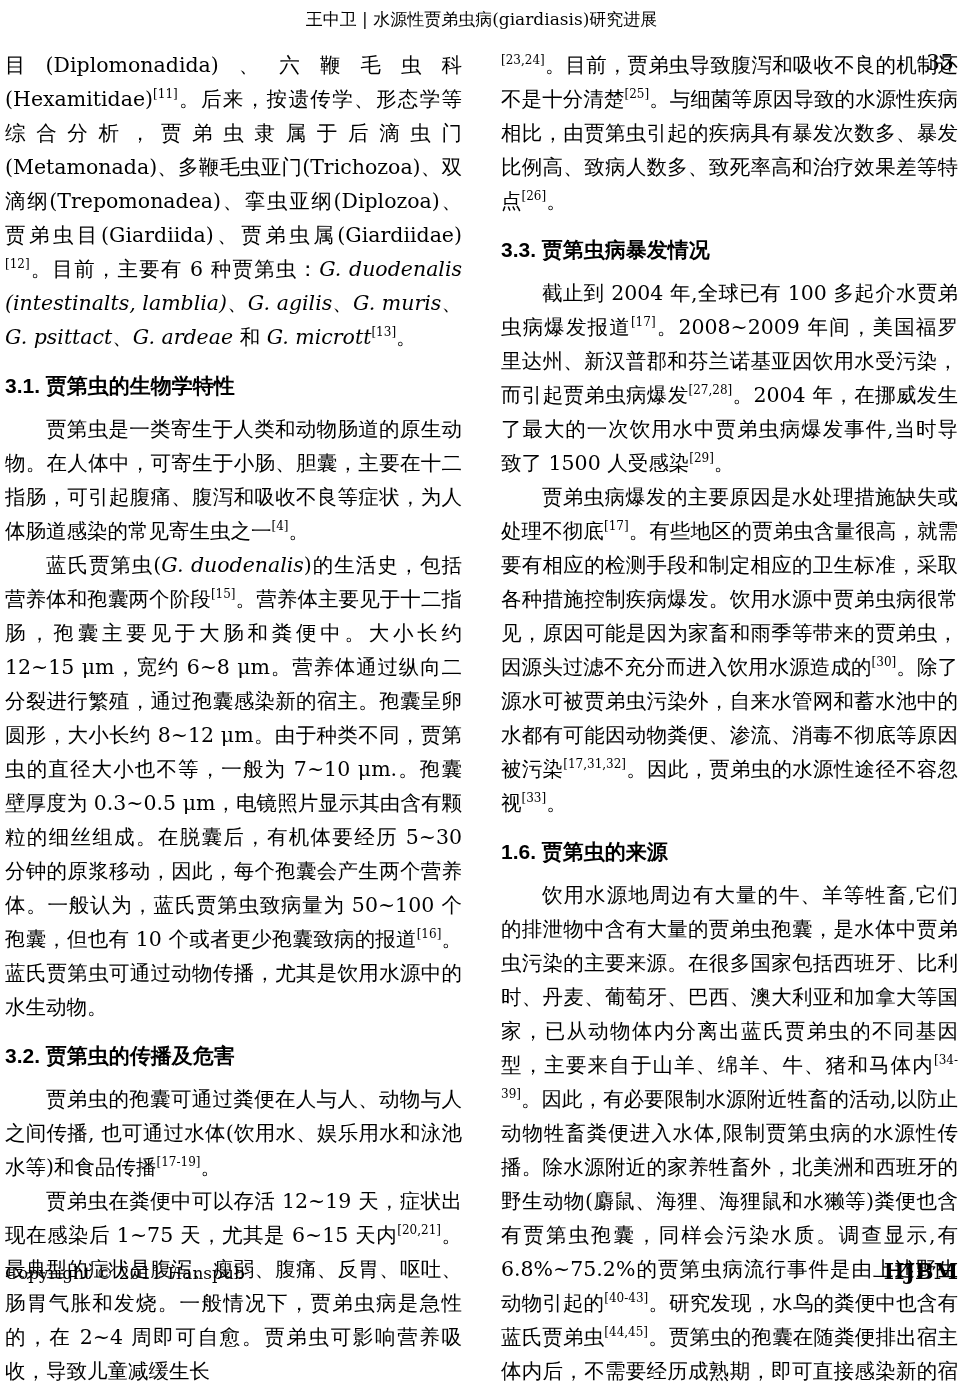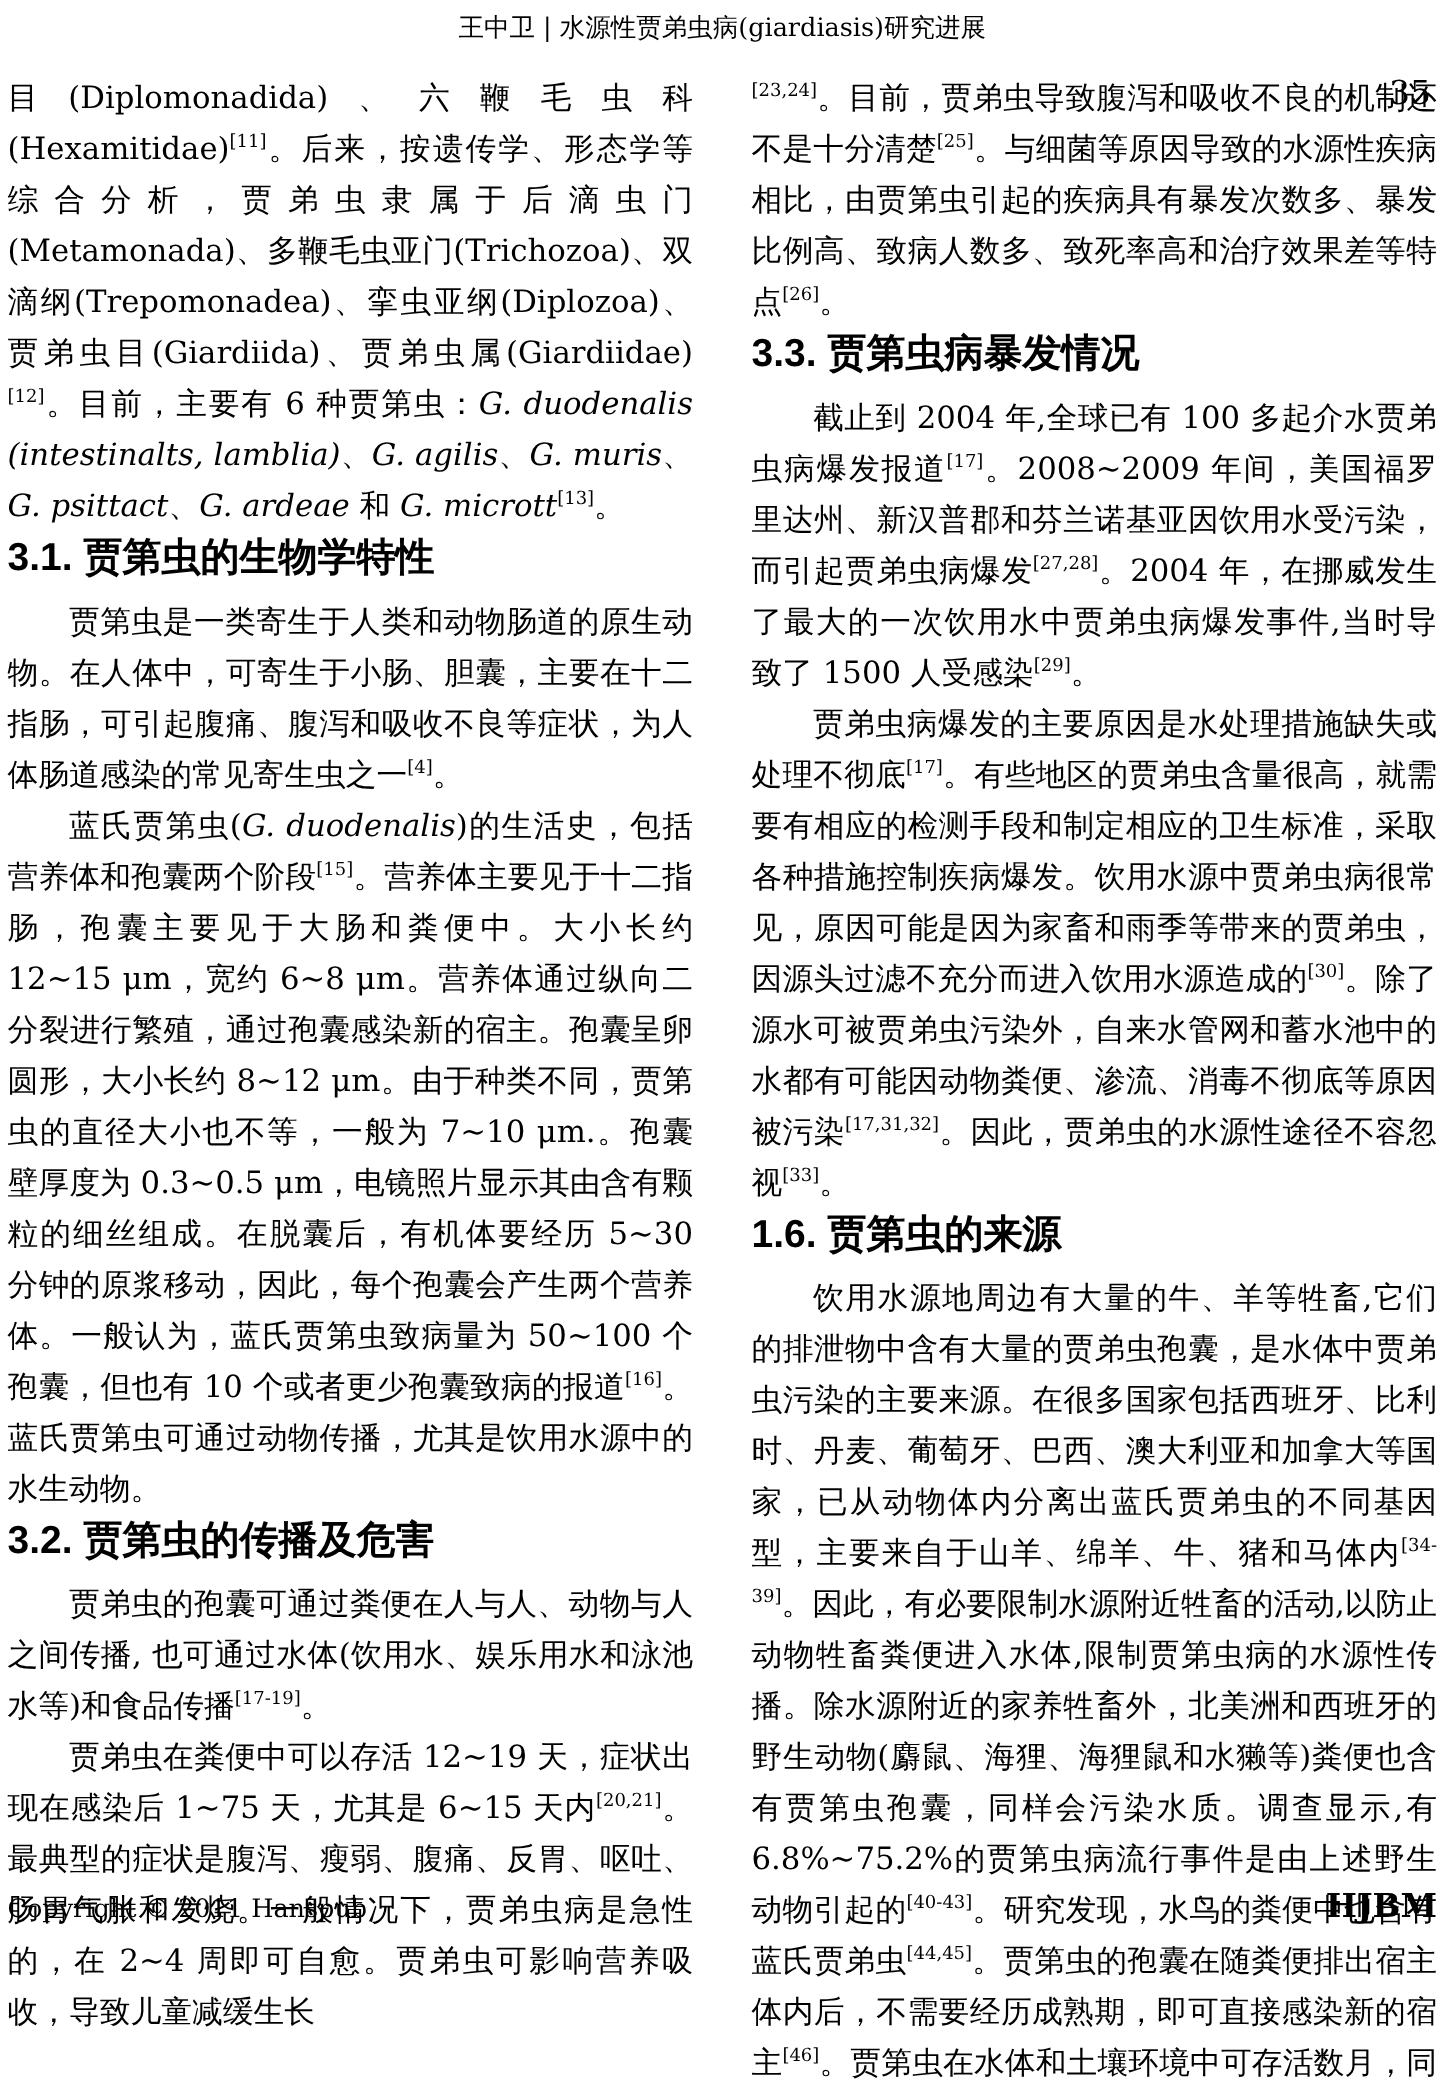--- a/index.html
+++ b/index.html
@@ -23,22 +23,22 @@
   }
   .col p.indent { text-indent:2em; }
   sup { font-size:12px; line-height:0; }
   .sec-h {
     font-family:"Liberation Sans","DejaVu Sans",sans-serif;
     font-weight:bold; font-size:25px; line-height:30px;
     margin:16px 0 6px 0;
   }
   .sub-h {
     font-family:"Liberation Sans","DejaVu Sans",sans-serif;
-    font-weight:bold; font-size:26px; line-height:28px;
-    margin:3px 0 12px 0;
+    font-weight:bold; font-size:21px; line-height:28px;
+    margin:18px 0 12px 0;
   }
   .footer {
     position:absolute; left:5px; right:6px; bottom:12px;
     display:flex; justify-content:space-between; align-items:baseline;
     font-size:17px;
   }
   .journal { font-weight:bold; font-size:22px; }
   i { font-style:italic; }
 </style>
 </head>

